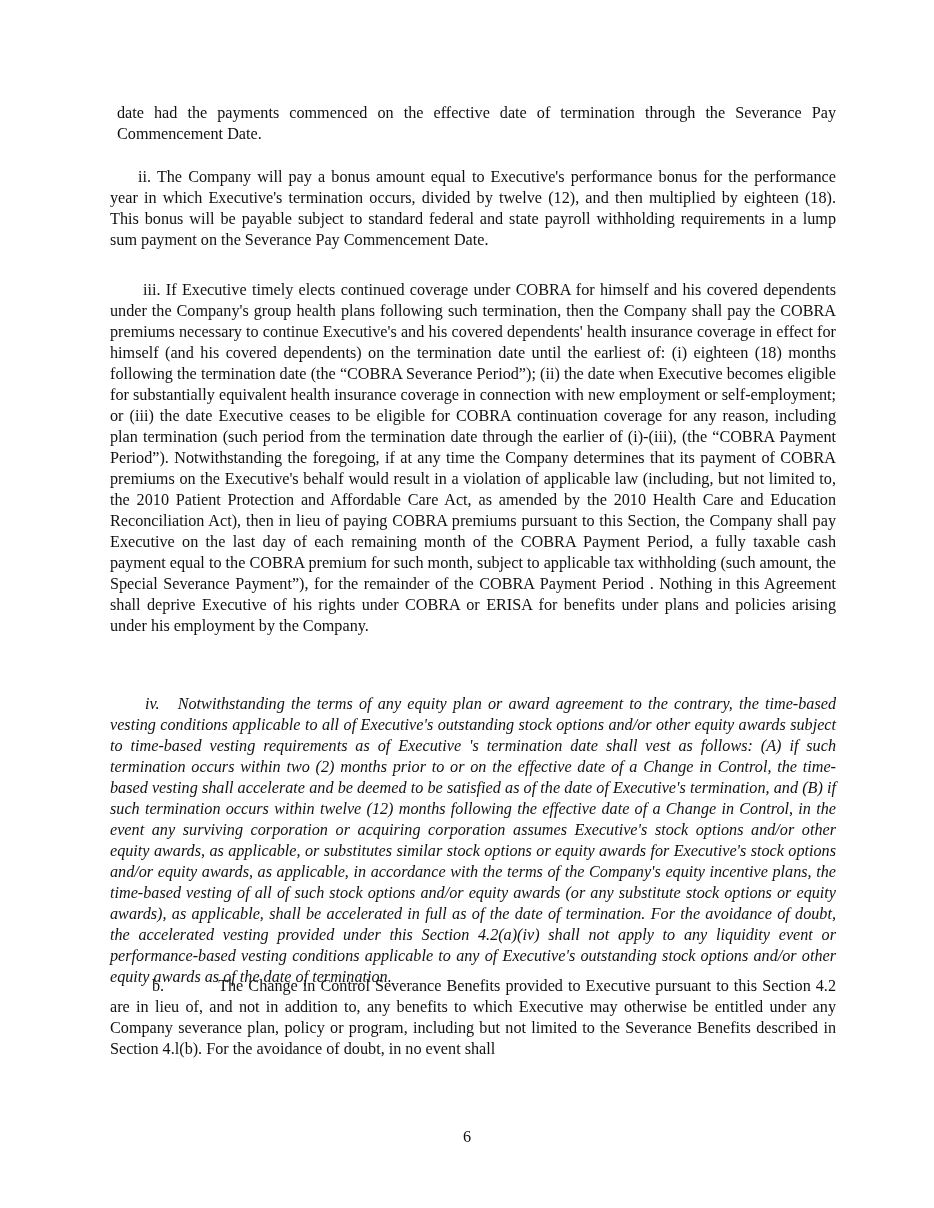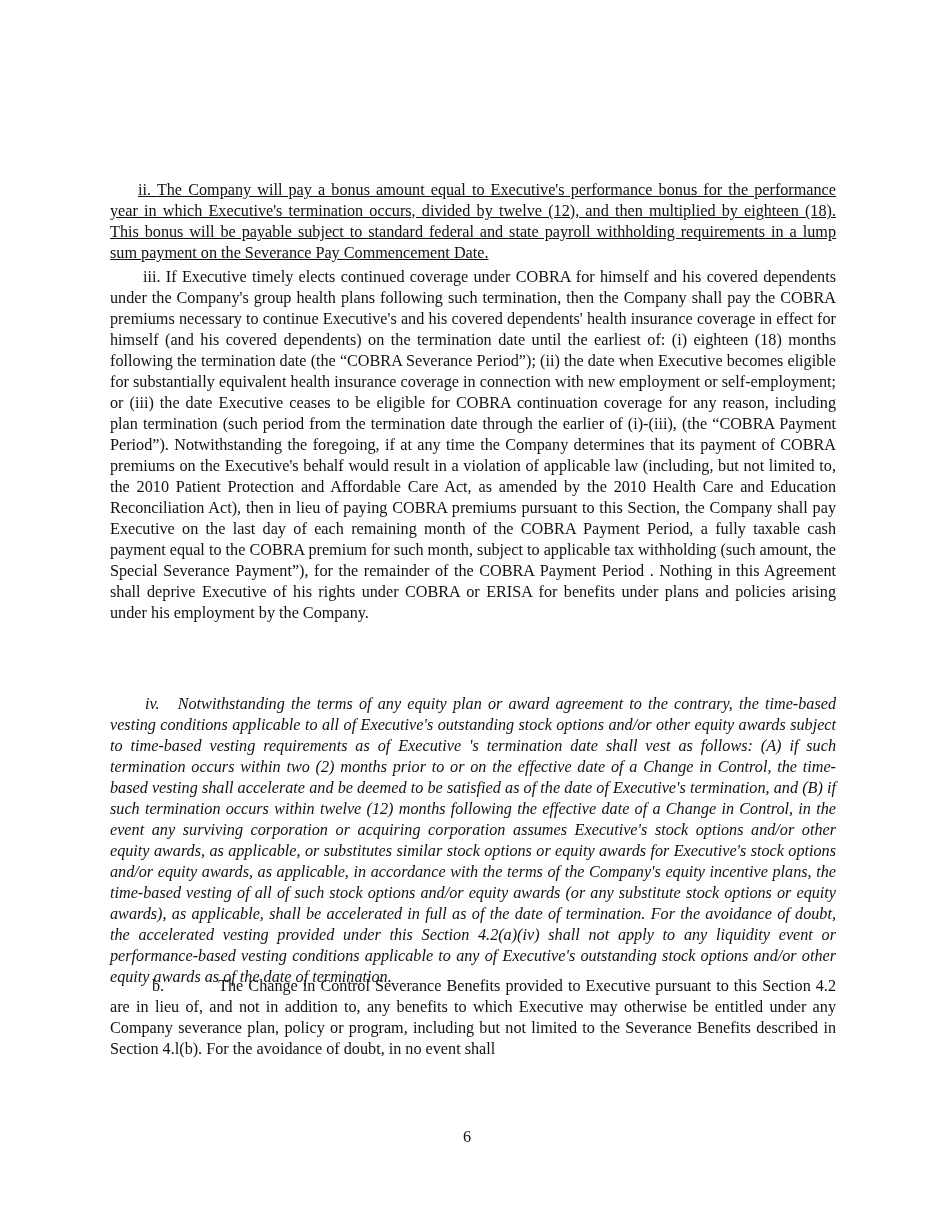--- a/index.html
+++ b/index.html
@@ -29,27 +29,30 @@
   .page-number {
     position: absolute; left: 0; width: 934px; top: 1127px;
     text-align: center; font-size: 16.2px; line-height: 21px;
   }
 </style>
 </head>
 <body>
 
 <div class="page">
 
+  <p class="para cont" style="top:103px;">
+    <span>date had the payments commenced on the effective date of termination through the Severance Pay Commencement Date.</span>
+  </p>
 
-  <p class="para indent-ii" style="top:180px;text-decoration:underline;">
+  <p class="para indent-ii" style="top:167px;">
     <span class="num">ii.</span>
     <span>The Company will pay a bonus amount equal to Executive's performance bonus for the performance year in which Executive's termination occurs, divided by twelve (12), and then multiplied by eighteen (18). This bonus will be payable subject to standard federal and state payroll withholding requirements in a lump sum payment on the Severance Pay Commencement Date.</span>
   </p>
 
-  <p class="para indent-iii" style="top:267px;">
+  <p class="para indent-iii" style="top:280px;">
     <span class="num">iii.</span>
     <span>If Executive timely elects continued coverage under COBRA for himself and his covered dependents under the Company's group health plans following such termination, then the Company shall pay the COBRA premiums necessary to continue Executive's and his covered dependents' health insurance coverage in effect for himself (and his covered dependents) on the termination date until the earliest of: (i) eighteen (18) months following the termination date (the “COBRA Severance Period”); (ii) the date when Executive becomes eligible for substantially equivalent health insurance coverage in connection with new employment or self-employment; or (iii) the date Executive ceases to be eligible for COBRA continuation coverage for any reason, including plan termination (such period from the termination date through the earlier of (i)-(iii), (the “COBRA Payment Period”). Notwithstanding the foregoing, if at any time the Company determines that its payment of COBRA premiums on the Executive's behalf would result in a violation of applicable law (including, but not limited to, the 2010 Patient Protection and Affordable Care Act, as amended by the 2010 Health Care and Education Reconciliation Act), then in lieu of paying COBRA premiums pursuant to this Section, the Company shall pay Executive on the last day of each remaining month of the COBRA Payment Period, a fully taxable cash payment equal to the COBRA premium for such month, subject to applicable tax withholding (such amount, the Special Severance Payment”), for the remainder of the COBRA Payment Period . Nothing in this Agreement shall deprive Executive of his rights under COBRA or ERISA for benefits under plans and policies arising under his employment by the Company.</span>
   </p>
 
   <p class="para indent-iv" style="top:694px;font-style:italic;">
     <span class="num">iv.</span><span class="gap-iv"></span>
     <span>Notwithstanding the terms of any equity plan or award agreement to the contrary, the time-based vesting conditions applicable to all of Executive's outstanding stock options and/or other equity awards subject to time-based vesting requirements as of Executive 's termination date shall vest as follows: (A) if such termination occurs within two (2) months prior to or on the effective date of a Change in Control, the time-based vesting shall accelerate and be deemed to be satisfied as of the date of Executive's termination, and (B) if such termination occurs within twelve (12) months following the effective date of a Change in Control, in the event any surviving corporation or acquiring corporation assumes Executive's stock options and/or other equity awards, as applicable, or substitutes similar stock options or equity awards for Executive's stock options and/or equity awards, as applicable, in accordance with the terms of the Company's equity incentive plans, the time-based vesting of all of such stock options and/or equity awards (or any substitute stock options or equity awards), as applicable, shall be accelerated in full as of the date of termination. For the avoidance of doubt, the accelerated vesting provided under this Section 4.2(a)(iv) shall not apply to any liquidity event or performance-based vesting conditions applicable to any of Executive's outstanding stock options and/or other equity awards as of the date of termination.</span>
   </p>
 
   <p class="para indent-b" style="top:976px;">

